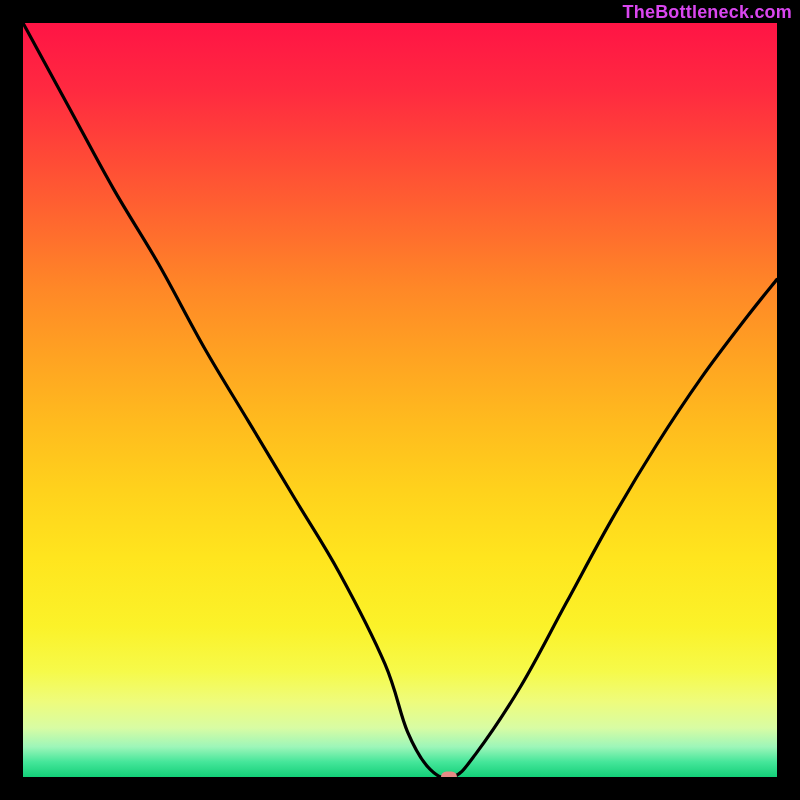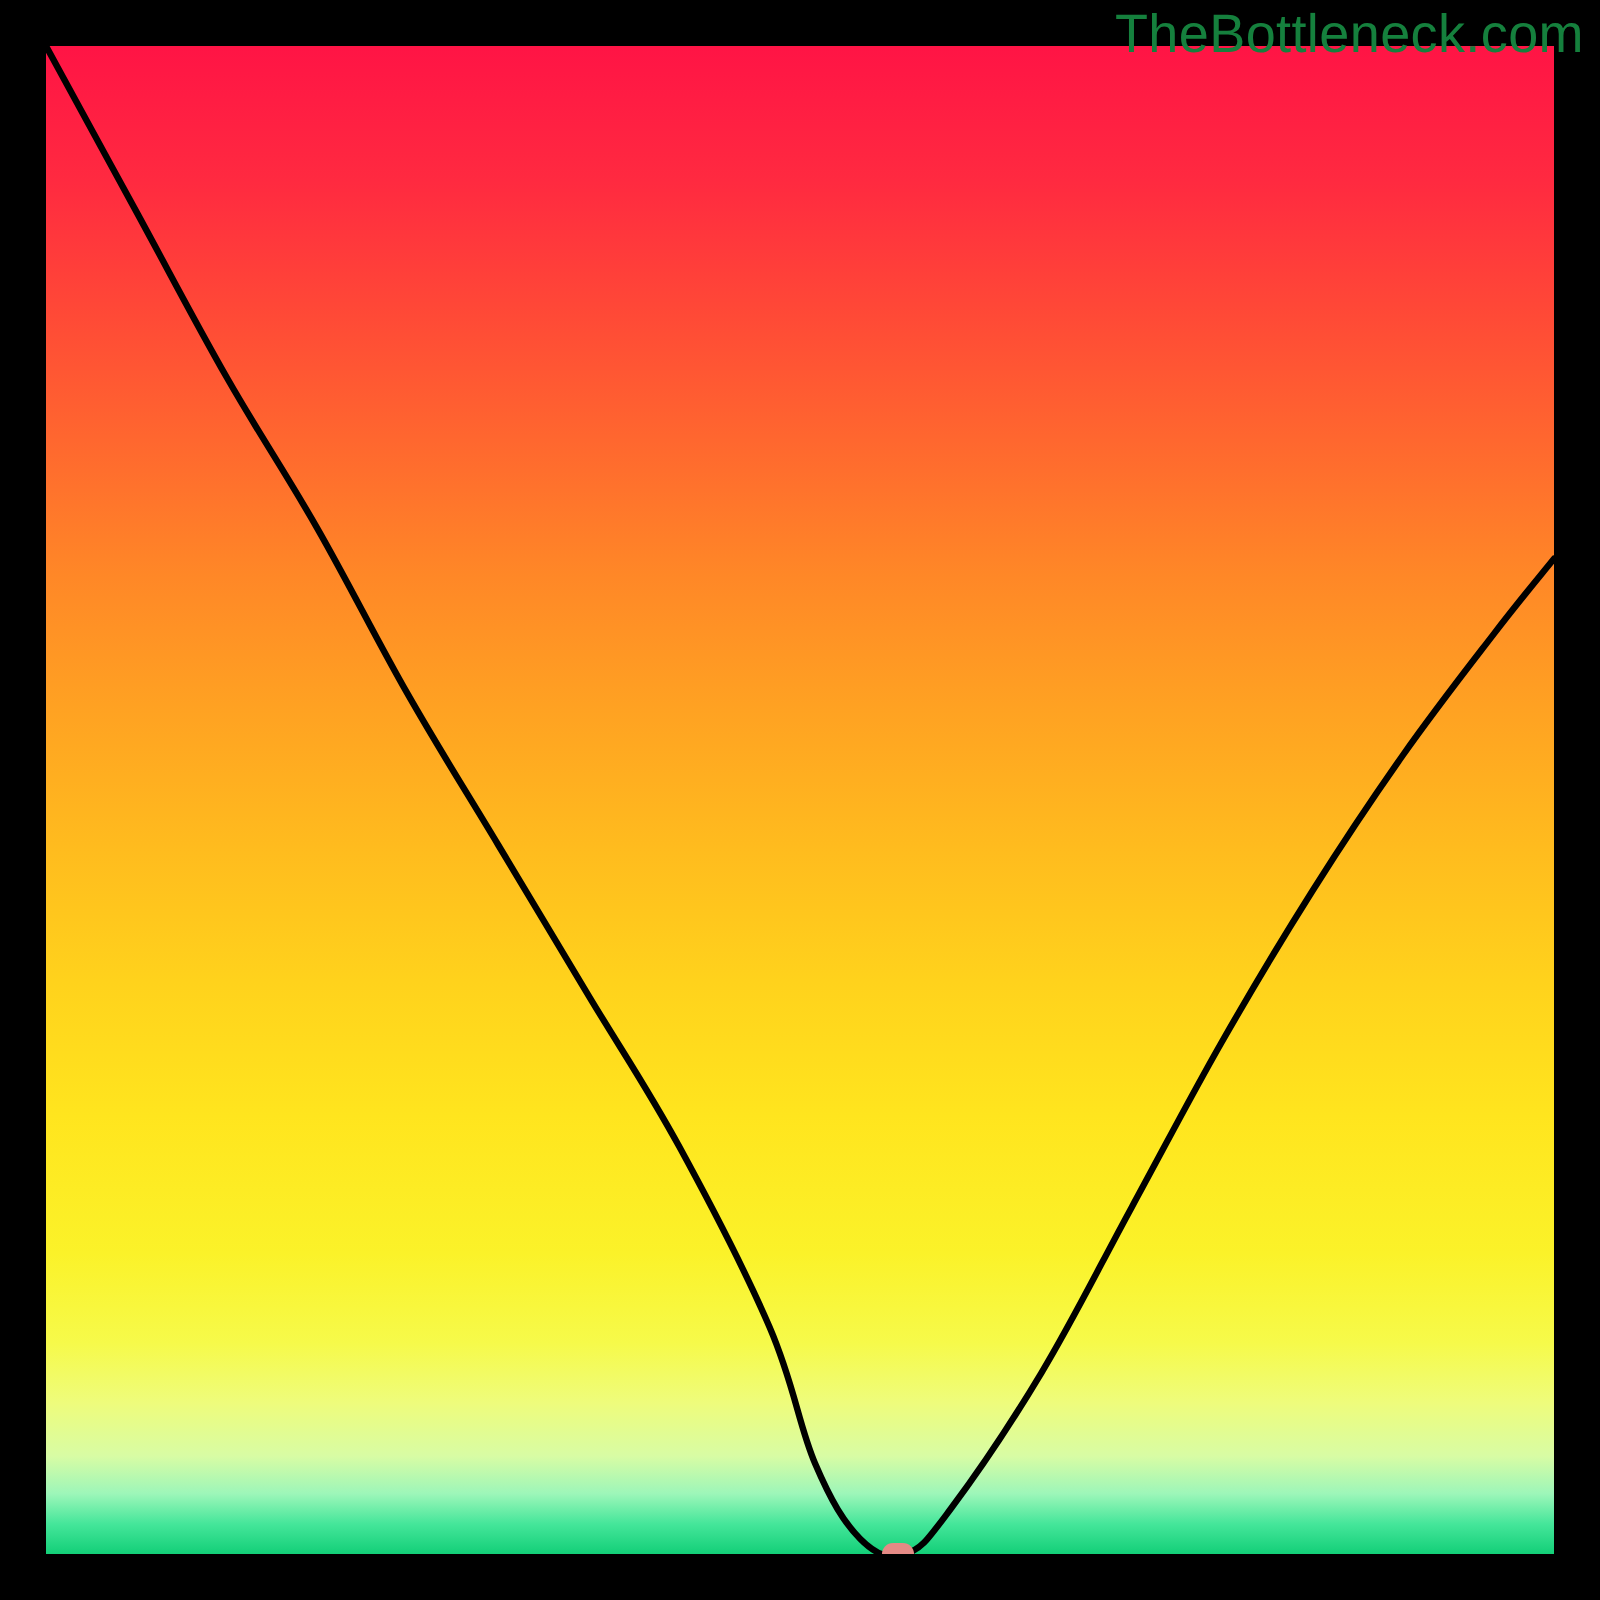--- a/index.html
+++ b/index.html
@@ -11,23 +11,23 @@
   .stage {
     position: relative;
     width: 800px;
     height: 800px;
     background: #000;
   }
   .watermark {
     position: absolute;
     top: 2px;
     right: 8px;
-    color: #15803d;
-    font-size: 27px;
-    font-weight: 400;
+    color: #d946ef;
+    font-size: 18px;
+    font-weight: 700;
     letter-spacing: 0.2px;
     z-index: 5;
     user-select: none;
   }
   .plot {
     position: absolute;
     left: 23px;
     top: 23px;
     width: 754px;
     height: 754px;

